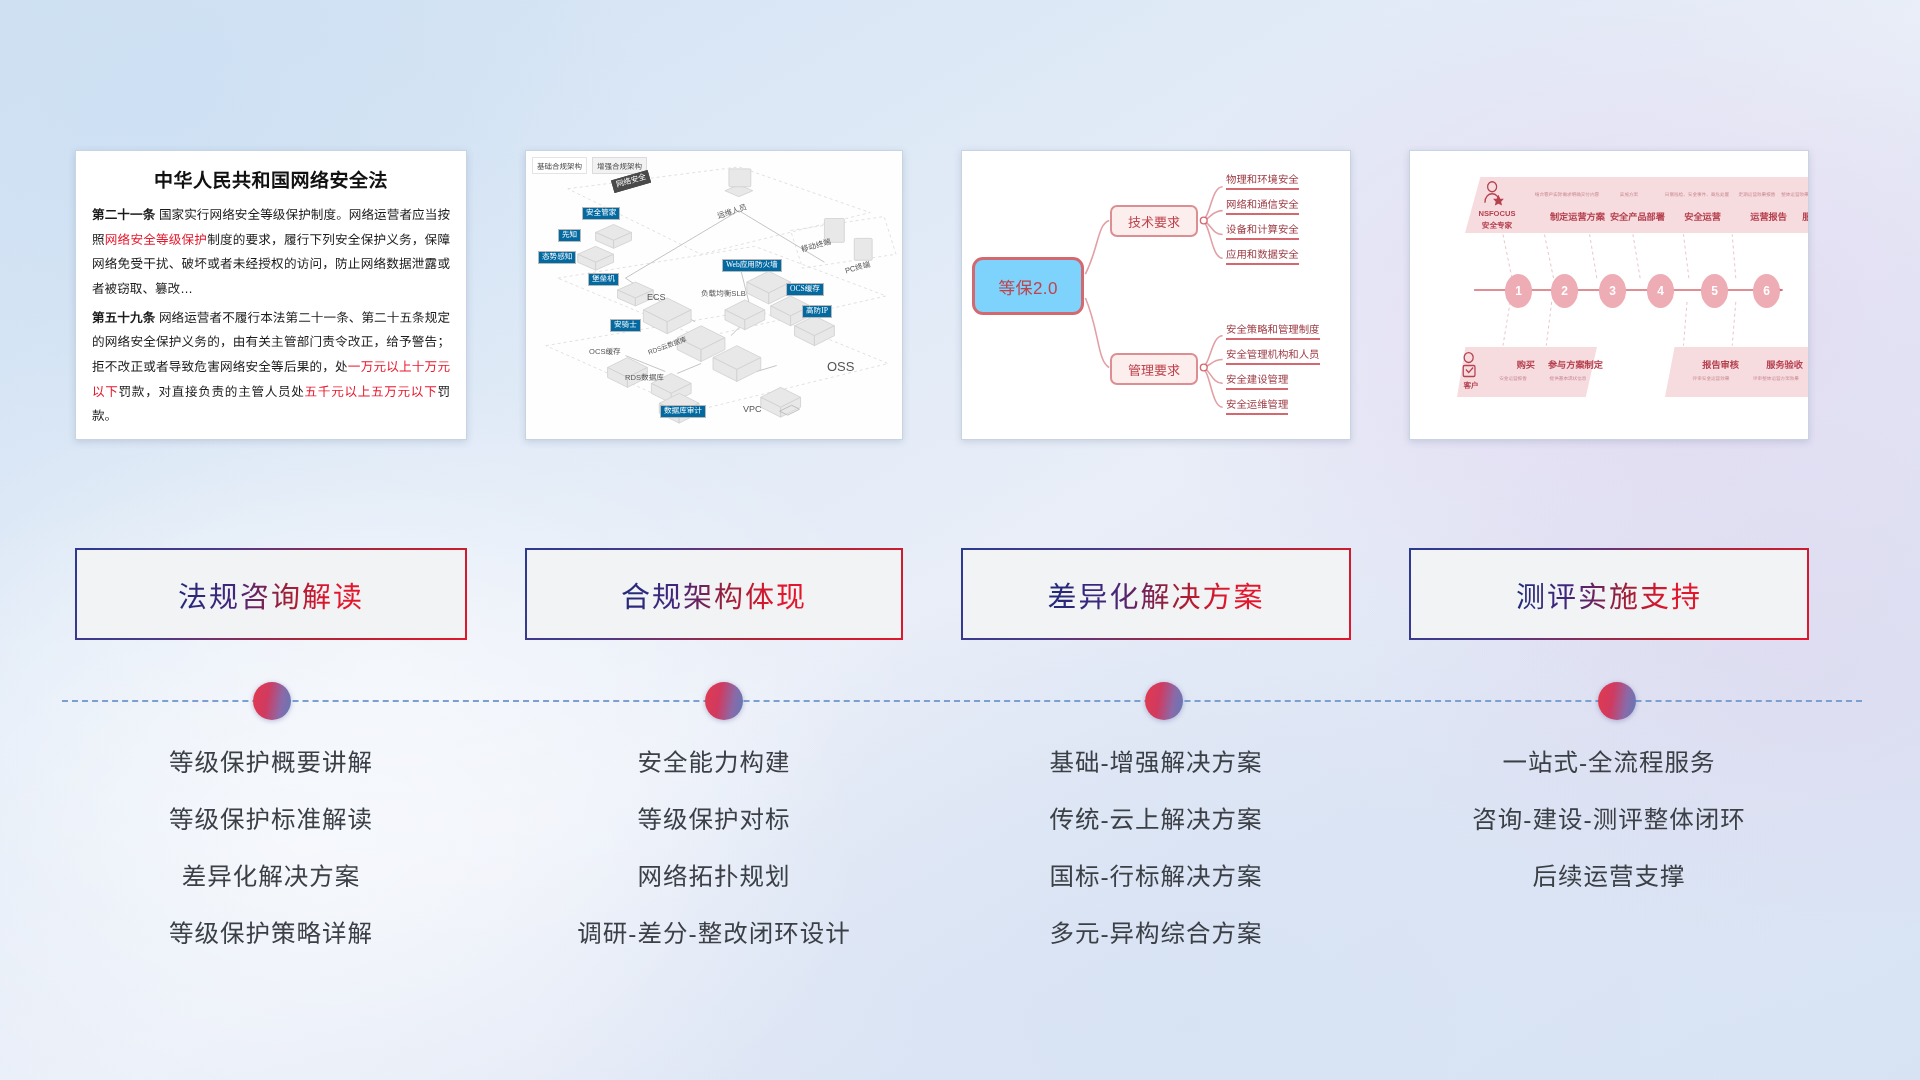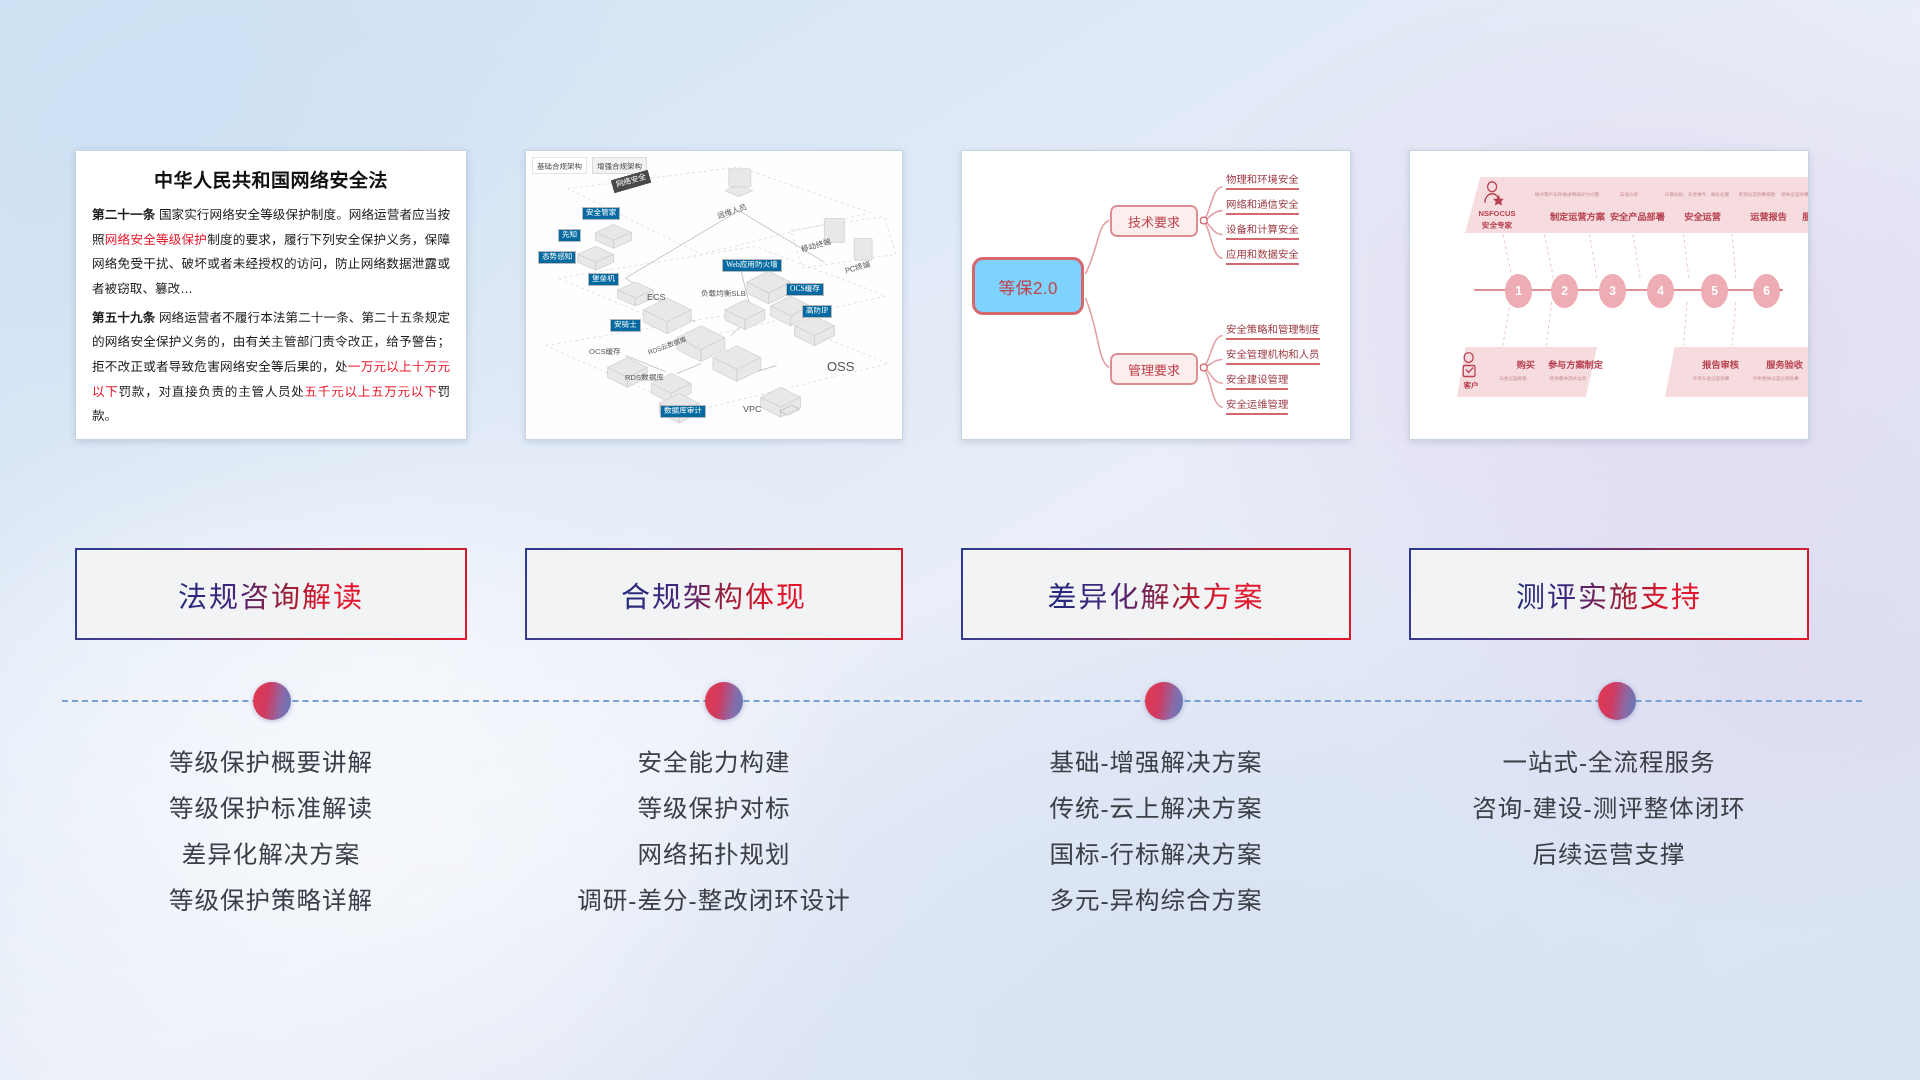--- a/index.html
+++ b/index.html
@@ -247,21 +247,21 @@
     top: 742px; left: 75px;
     width: 1770px; height: 240px;
     display: flex;
     gap: 58px;
     z-index: 3;
   }
   .list-col {
     flex: 0 0 auto;
     display: flex; flex-direction: column;
     align-items: center;
-    gap: 4px;
+    gap: 15px;
   }
   .lc-1 { width: 392px; }
   .lc-2 { width: 378px; }
   .lc-3 { width: 390px; }
   .lc-4 { width: 400px; text-align: right; }
   .list-item {
     font-size: 24.5px;
     color: #3b3f46;
     letter-spacing: 1px;
     line-height: 1.72;

